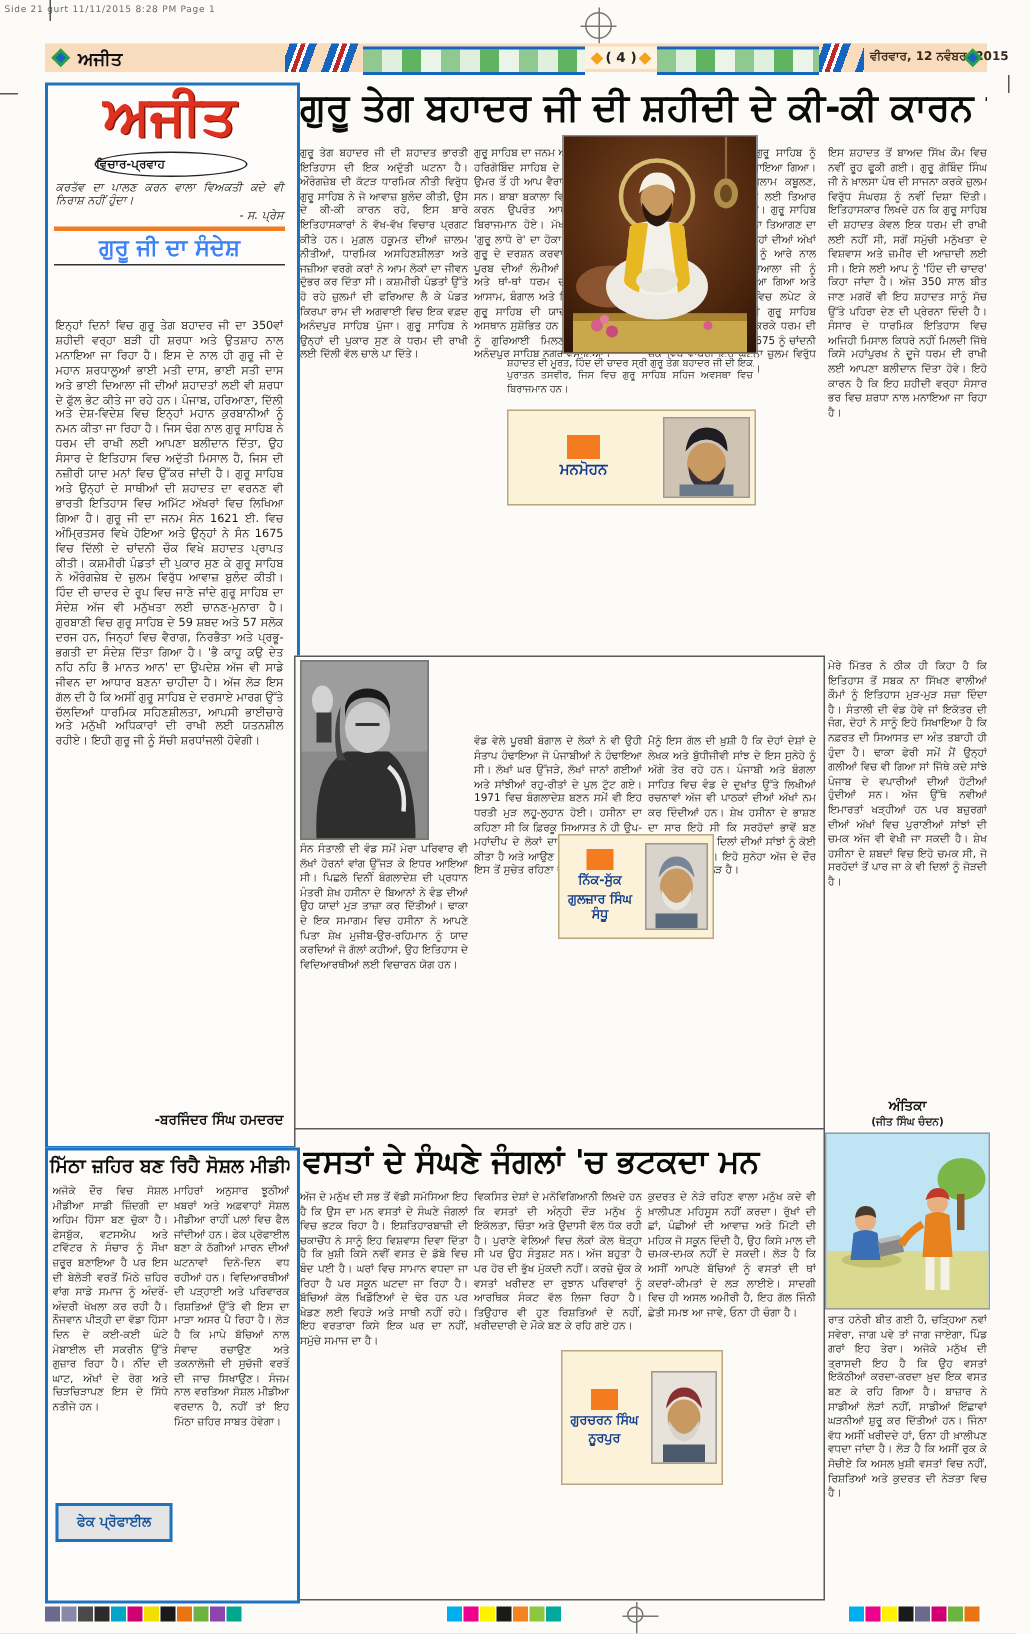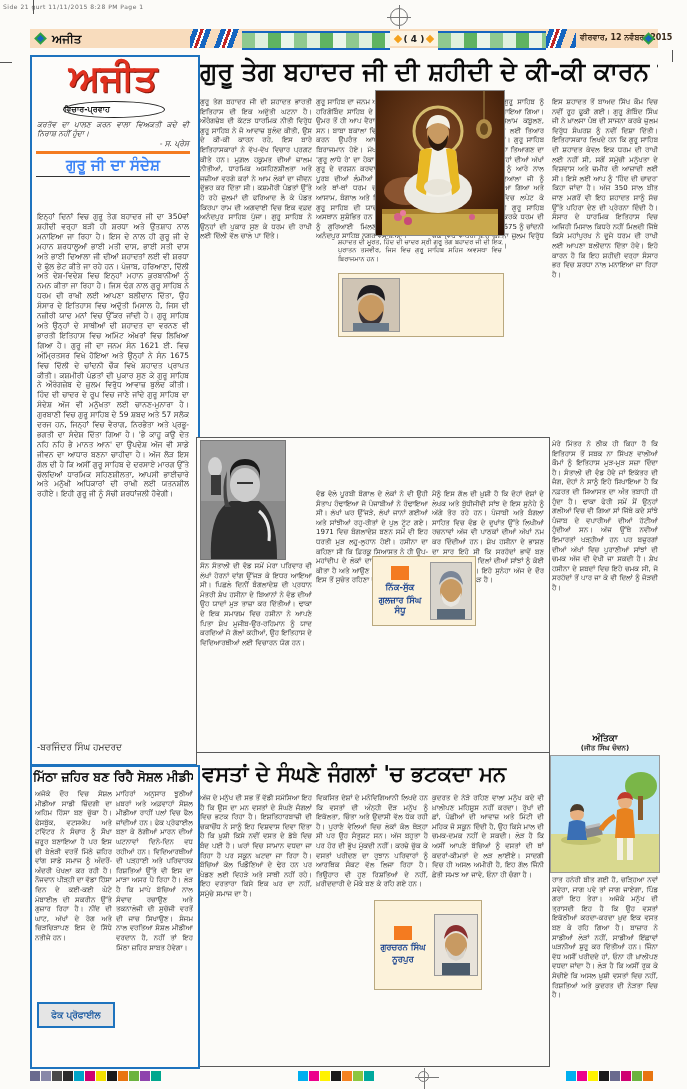--- a/index.html
+++ b/index.html
@@ -30,21 +30,21 @@
   .ajit-logo{left:34px;top:58px;width:158px;text-align:center;font-size:36px;font-weight:800;color:#e0301e;
              text-shadow:1px 1px 0 #7d170c;line-height:40px;}
   .oval{left:63px;top:101px;width:100px;height:15px;border:1.5px solid #222;border-radius:50%;
         font-size:8px;font-weight:bold;text-align:left;line-height:15px;color:#111;background:#fff;}
   .motto{left:37px;top:120px;width:152px;font-size:7.5px;font-style:italic;color:#222;line-height:9px;text-align:justify;}
   .motto-attr{left:37px;top:139px;width:152px;font-size:7.5px;font-style:italic;text-align:right;color:#222;}
   .orange-rule{left:36px;top:151px;width:154px;height:3px;background:#f47b20;}
   .edit-head{left:36px;top:156px;width:154px;text-align:center;font-size:15px;font-weight:800;color:#3b82f6;
              border-bottom:1px solid #333;padding-bottom:2px;}
   .edit-body{left:37px;top:180px;width:152px;height:560px;margin-top:32px;}
-  .edit-sign{left:37px;top:742px;width:152px;font-size:9px;font-weight:normal;color:#111;}
+  .edit-sign{left:37px;top:742px;width:152px;text-align:right;font-size:9px;font-weight:bold;color:#111;}
   
   .bt{font-size:7px;line-height:9.6px;text-align:justify;color:#1c1c1c;overflow:hidden;word-break:break-word;}
   .bt-lg{font-size:7.5px;line-height:9.9px;text-align:justify;color:#1c1c1c;overflow:hidden;word-break:break-word;}
   
   .main-head{left:200px;top:51px;width:458px;height:42px;font-size:25px;font-weight:800;color:#0a0a0a;
              line-height:42px;text-align:center;white-space:nowrap;overflow:hidden;}
   .col{width:112px;height:339px;}
   .main-img{left:375px;top:90px;width:128px;height:144px;border:1px solid #8a8a8a;background:#4a2a15;}
   .caption{left:338px;top:238px;width:164px;height:33px;font-size:6.5px;line-height:8.3px;text-align:justify;
            color:#222;background:#fcfbf8;overflow:hidden;}
@@ -149,20 +149,24 @@
       <ellipse cx="62" cy="96" rx="14" ry="8" fill="#e8e4d8"></ellipse>
       <circle cx="22" cy="126" r="4" fill="#d4608a"></circle>
       <circle cx="32" cy="130" r="4" fill="#c84a78"></circle>
       <circle cx="27" cy="122" r="3" fill="#e87a9e"></circle>
       <circle cx="96" cy="126" r="3" fill="#d4608a"></circle>
     </svg>
   </div>
   <div class="abs caption">ਸ਼ਹਾਦਤ ਦੀ ਮੂਰਤ, ਹਿੰਦ ਦੀ ਚਾਦਰ ਸ੍ਰੀ ਗੁਰੂ ਤੇਗ ਬਹਾਦਰ ਜੀ ਦੀ ਇਕ ਪੁਰਾਤਨ ਤਸਵੀਰ, ਜਿਸ ਵਿਚ ਗੁਰੂ ਸਾਹਿਬ ਸਹਿਜ ਅਵਸਥਾ ਵਿਚ ਬਿਰਾਜਮਾਨ ਹਨ।</div>
 
   <div class="abs abox" style="left:338px;top:273px;width:164px;height:62px;">
+    <div class="left">
+      <span class="osq"></span>
+      <span class="aname">ਮਨਮੋਹਨ</span>
+    </div>
     <div class="aphoto" style="width:56px;height:52px;">
       <svg width="56" height="52" viewBox="0 0 56 52">
           <rect width="56" height="52" fill="#cfc4b4"></rect>
         <ellipse cx="28" cy="30" rx="13" ry="14" fill="#c89a62"></ellipse>
         <path d="M14 22 Q16 6 28 6 Q42 6 42 22 Q35 14 28 14 Q20 14 14 22 Z" fill="#1d1d22"></path>
         <path d="M16 32 Q28 52 40 32 Q40 46 28 48 Q16 46 16 32 Z" fill="#3a3236"></path>
         <rect x="10" y="44" width="36" height="8" fill="#6a7a8a"></rect>
       </svg>
     </div>
   </div>

